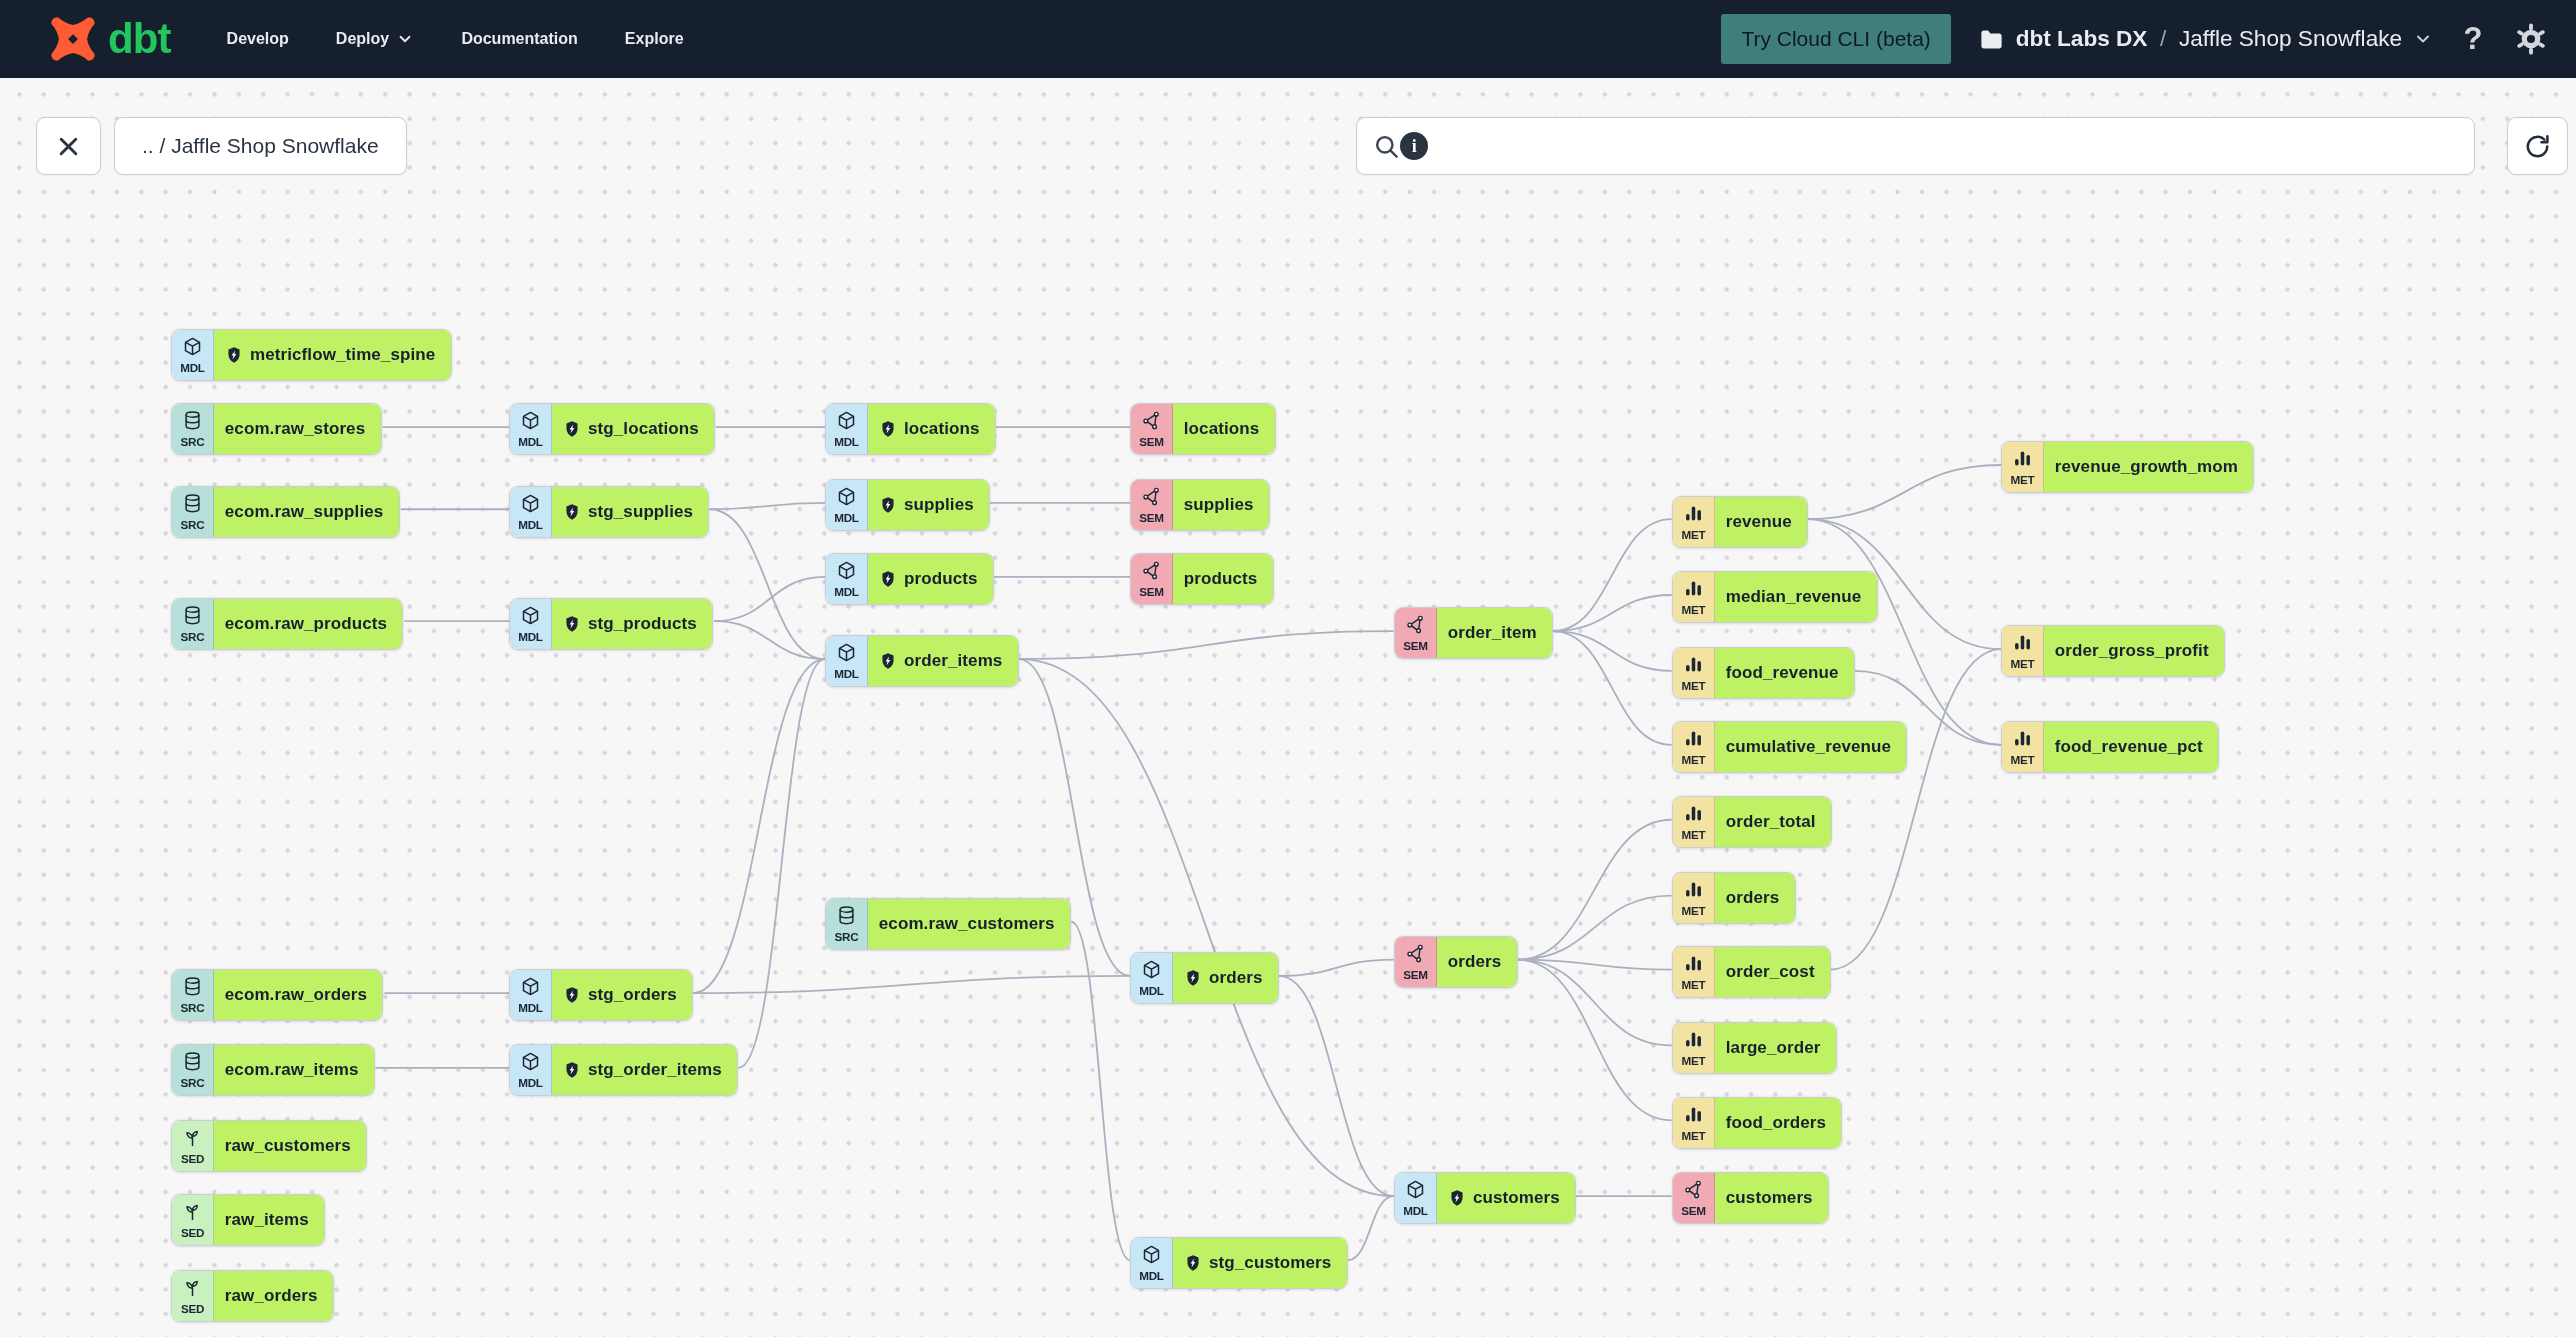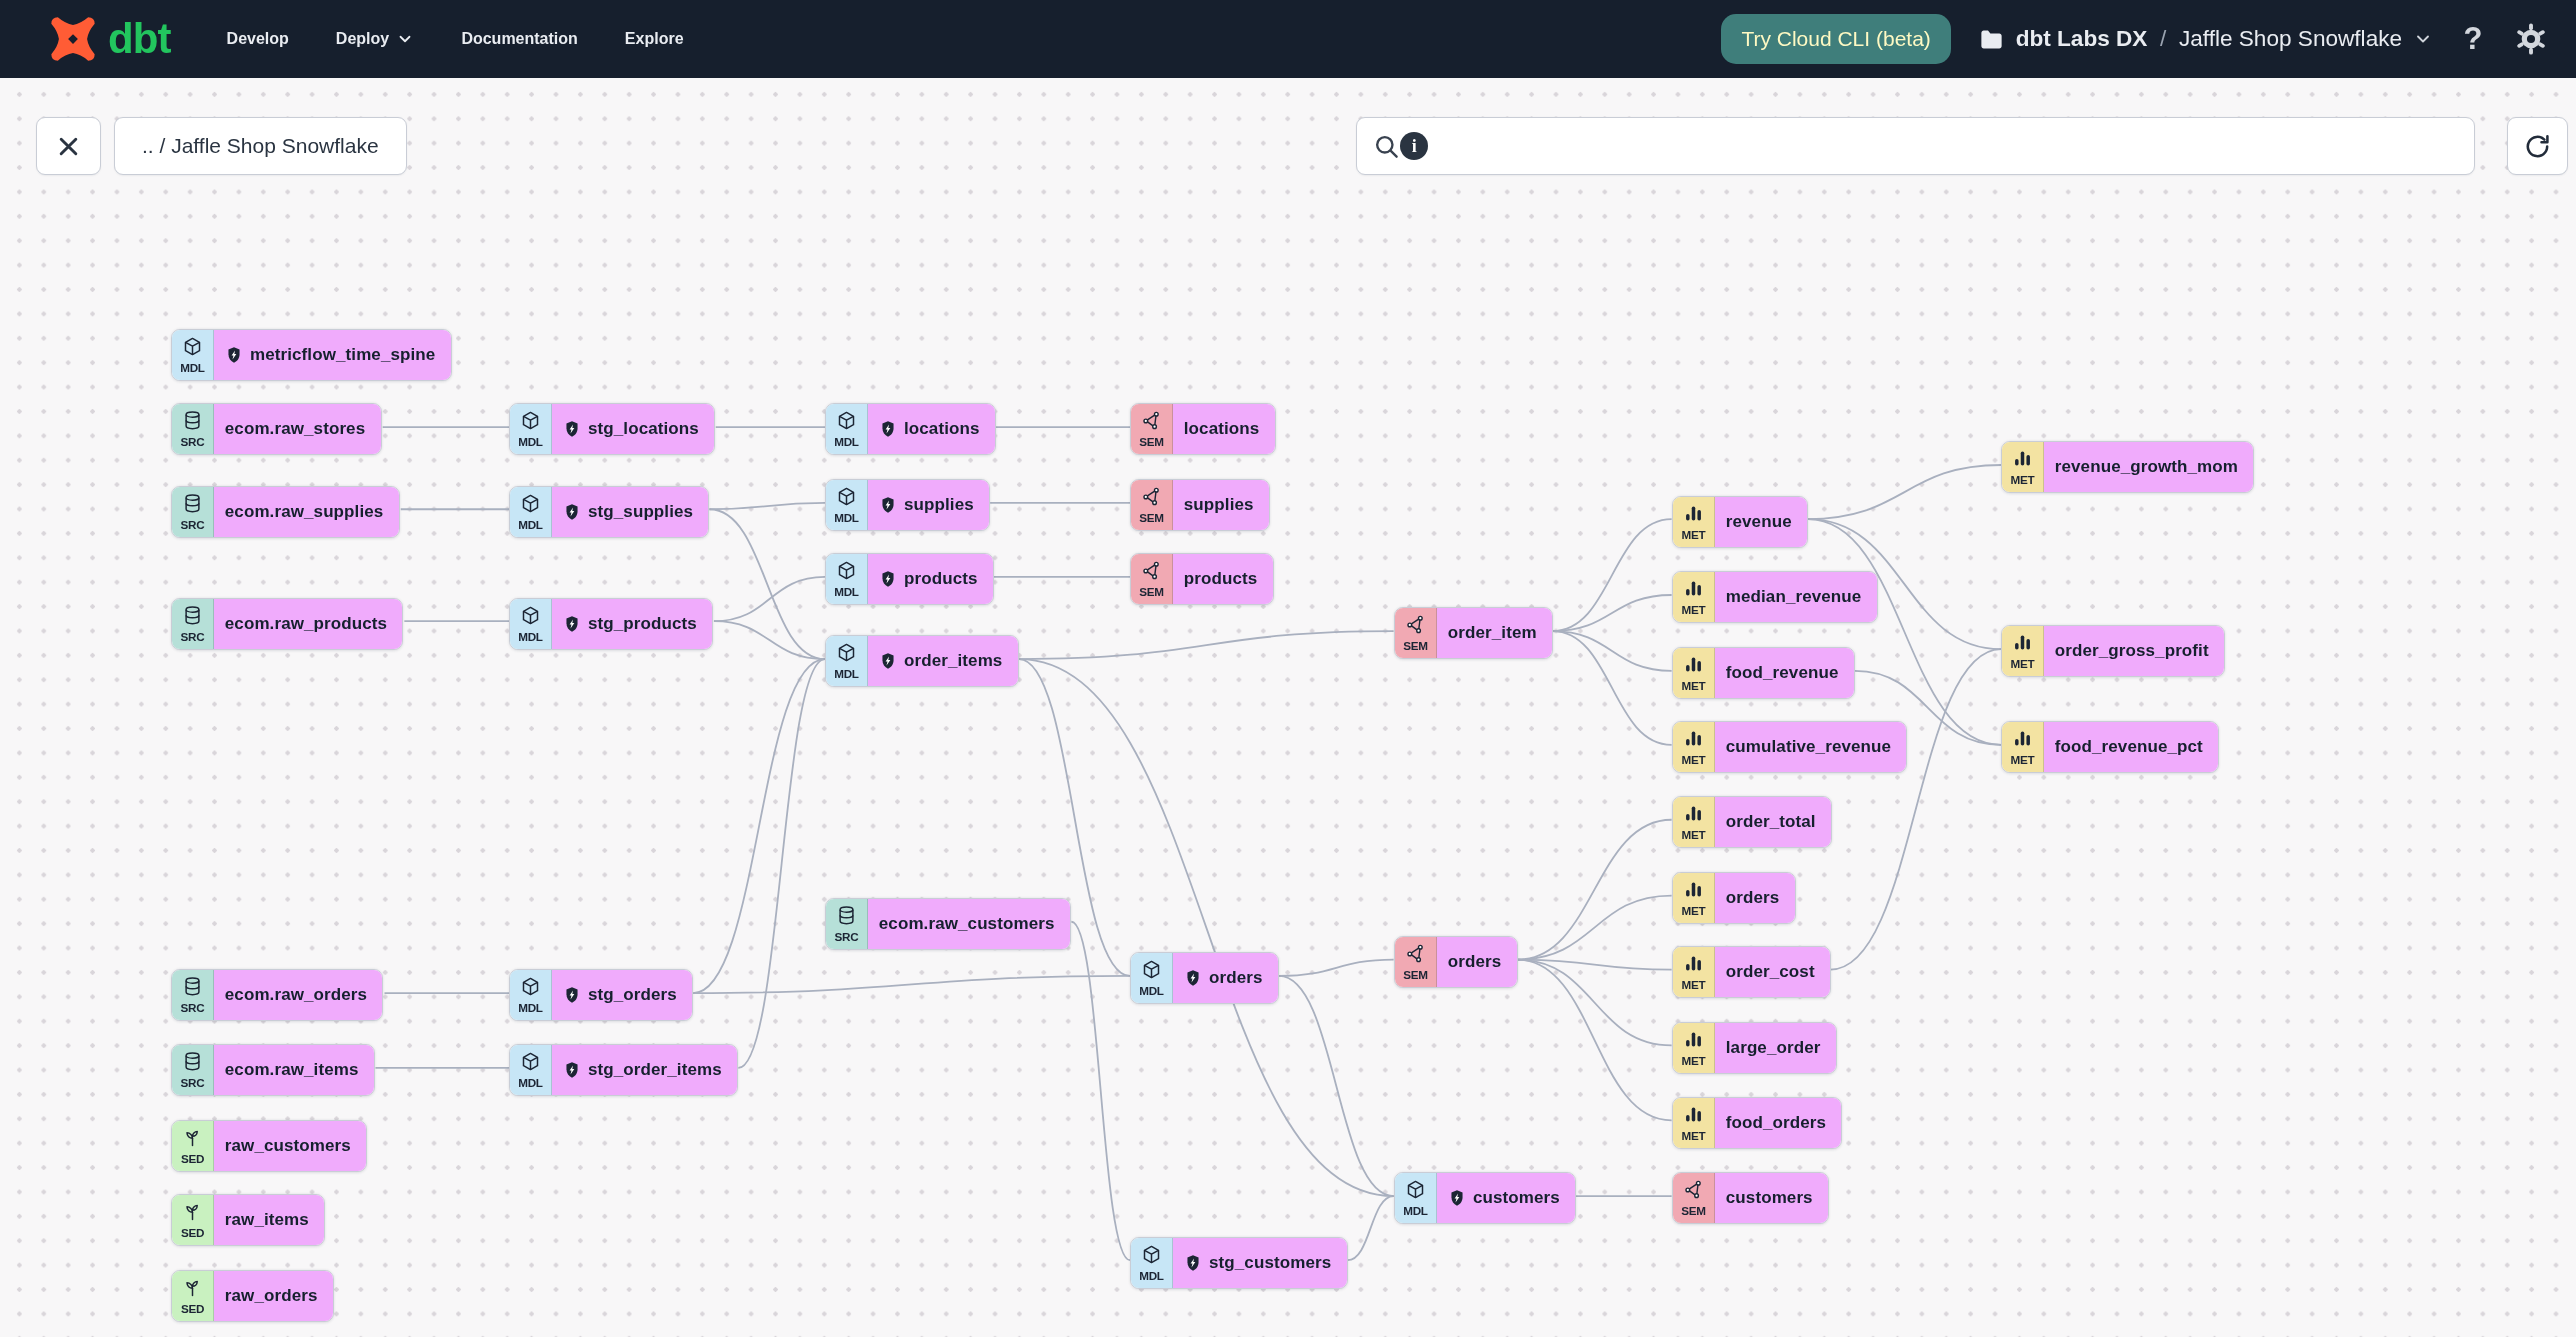--- a/index.html
+++ b/index.html
@@ -17,22 +17,22 @@
   
   #topnav { position:absolute; left:0; top:0; width:2576px; height:78px;
     background:#161f2d; z-index:10; display:flex; align-items:center; }
   .logo-wrap { display:flex; align-items:center; margin-left:47px; }
   .logo-mark { width:52px; height:52px; }
   .logo-text { color:#22c55e; font-size:42px; font-weight:700; letter-spacing:-0.9px; margin-left:9px; }
   .nav-menu { display:flex; align-items:center; gap:47px; margin-left:56px; }
   .nav-item { color:#e9ecf1; font-size:16px; font-weight:700; display:flex; align-items:center; gap:7.2px; cursor:pointer; }
   .nav-item svg { width:18px; height:18px; }
   .nav-right { margin-left:auto; display:flex; align-items:center; gap:27px; padding-right:27px; }
-  .cli-btn { background:#3f7e7b; color:#fef9c3; font-size:21px; font-weight:400;
-    padding:13px 20px; border-radius:15px; border:none; cursor:pointer; font-family:inherit; }
+  .cli-btn { background:#3f7e7b; color:#0f172a; font-size:21px; font-weight:400;
+    padding:13px 20px; border-radius:3px; border:none; cursor:pointer; font-family:inherit; }
   .acct { display:flex; align-items:center; gap:10.8px; color:#e9ecf1; font-size:22.6px; }
   .acct .bold { font-weight:700; }
   .acct .sep { color:#9aa3b0; padding:0 1.8px; }
   .acct svg.folder { width:27px; height:27px; }
   .acct svg.chev { width:20px; height:20px; color:#cfd4db; }
   .help-glyph { color:#d3d7dd; font-size:31px; font-weight:700; cursor:pointer; padding:0 3.6px; }
   .gear-wrap { width:36px; height:36px; cursor:pointer; }
 
   
   .tool-btn { position:absolute; top:117px; height:58px; background:#fff;
@@ -55,21 +55,21 @@
   #close-btn svg { width:27px; height:27px; }
 
   
   .node { position:absolute; height:52px; display:inline-flex; align-items:stretch;
     background:#fff; border:0.9px solid #c9cdd6; border-radius:9px; overflow:hidden;
     box-shadow:0 0.9px 2.7px rgba(20,30,50,.12); cursor:pointer; }
   .badge { width:42px; flex:0 0 42px; display:flex; flex-direction:column; align-items:center;
     justify-content:center; gap:0.9px; border-right:0.9px solid rgba(28,37,52,.18); }
   .badge svg { width:21px; height:21px; }
   .badge .tlabel { font-size:11.7px; font-weight:700; color:#1c2534; letter-spacing:-0.3px; }
-  .nbody { display:flex; align-items:center; padding:0 15.3px 0 10.8px; gap:7.2px; background:#f0abfc; }
+  .nbody { display:flex; align-items:center; padding:0 15.3px 0 10.8px; gap:7.2px; background:#bef264; }
   .nbody .shield { width:18px; height:18px; flex:0 0 auto; display:flex; }
   .nbody .shield svg { width:18px; height:18px; }
   .nlabel { font-size:17px; font-weight:700; color:#16202e; white-space:nowrap; letter-spacing:0.1px; }
 </style>
 </head>
 <body>
 
 <div id="canvas">
   <svg id="edge-layer" width="2576" height="1338" viewBox="0 0 2854 1482">
       <path d="M 424 473 C 494 473, 494 473, 564 473" fill="none" stroke="#a9b0bf" stroke-width="2"></path>

